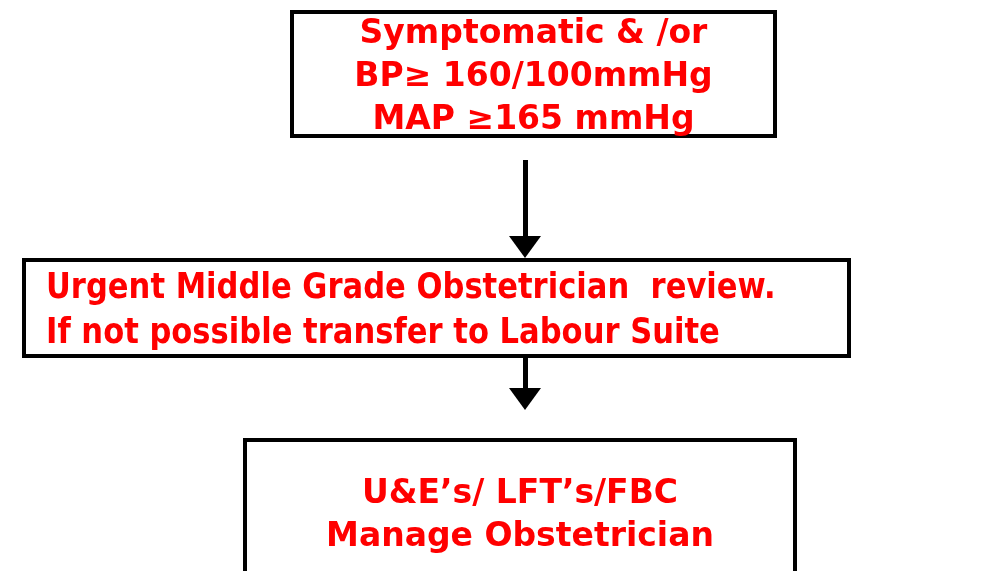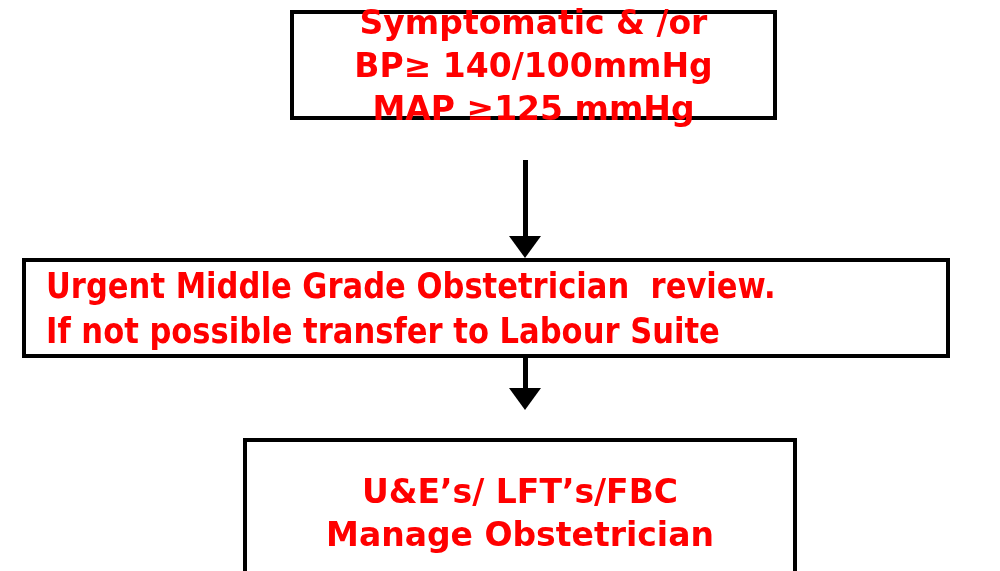--- a/index.html
+++ b/index.html
@@ -17,26 +17,26 @@
     border: 4px solid var(--line-color, #000000);
     background: var(--bg-color, #ffffff);
     color: var(--text-color, #ff0000);
     font-weight: bold;
     display: flex;
     flex-direction: column;
     justify-content: center;
   }
   .box .line { white-space: pre; }
   .box-criteria {
-    left: 290px; top: 10px; width: 487px; height: 110px;
+    left: 290px; top: 10px; width: 487px; height: 128px;
     align-items: center;
     font-size: 33px; line-height: 43px;
   }
   .box-review {
-    left: 22px; top: 258px; width: 928px; height: 100px;
+    left: 22px; top: 258px; width: 829px; height: 100px;
     align-items: flex-start;
     padding-left: 20px;
     font-size: 36px; line-height: 45px;
   }
   .box-review .line {
     display: inline-block;
     transform: scaleX(0.85);
     transform-origin: left center;
   }
   .box-actions {
@@ -65,22 +65,22 @@
     border-top: 22px solid var(--line-color, #000000);
   }
 </style>
 </head>
 <body>
 
 <div class="canvas">
 
   <div class="box box-criteria">
     <span class="line">Symptomatic &amp; /or</span>
-    <span class="line">BP≥ 140/100mmHg</span>
-    <span class="line">MAP ≥125 mmHg</span>
+    <span class="line">BP≥ 160/100mmHg</span>
+    <span class="line">MAP ≥165 mmHg</span>
   </div>
 
   <div class="arrow arrow-1">
     <div class="shaft"></div>
     <div class="head"></div>
   </div>
 
   <div class="box box-review">
     <span class="line">Urgent Middle Grade Obstetrician  review.</span>
     <span class="line">If not possible transfer to Labour Suite</span>

